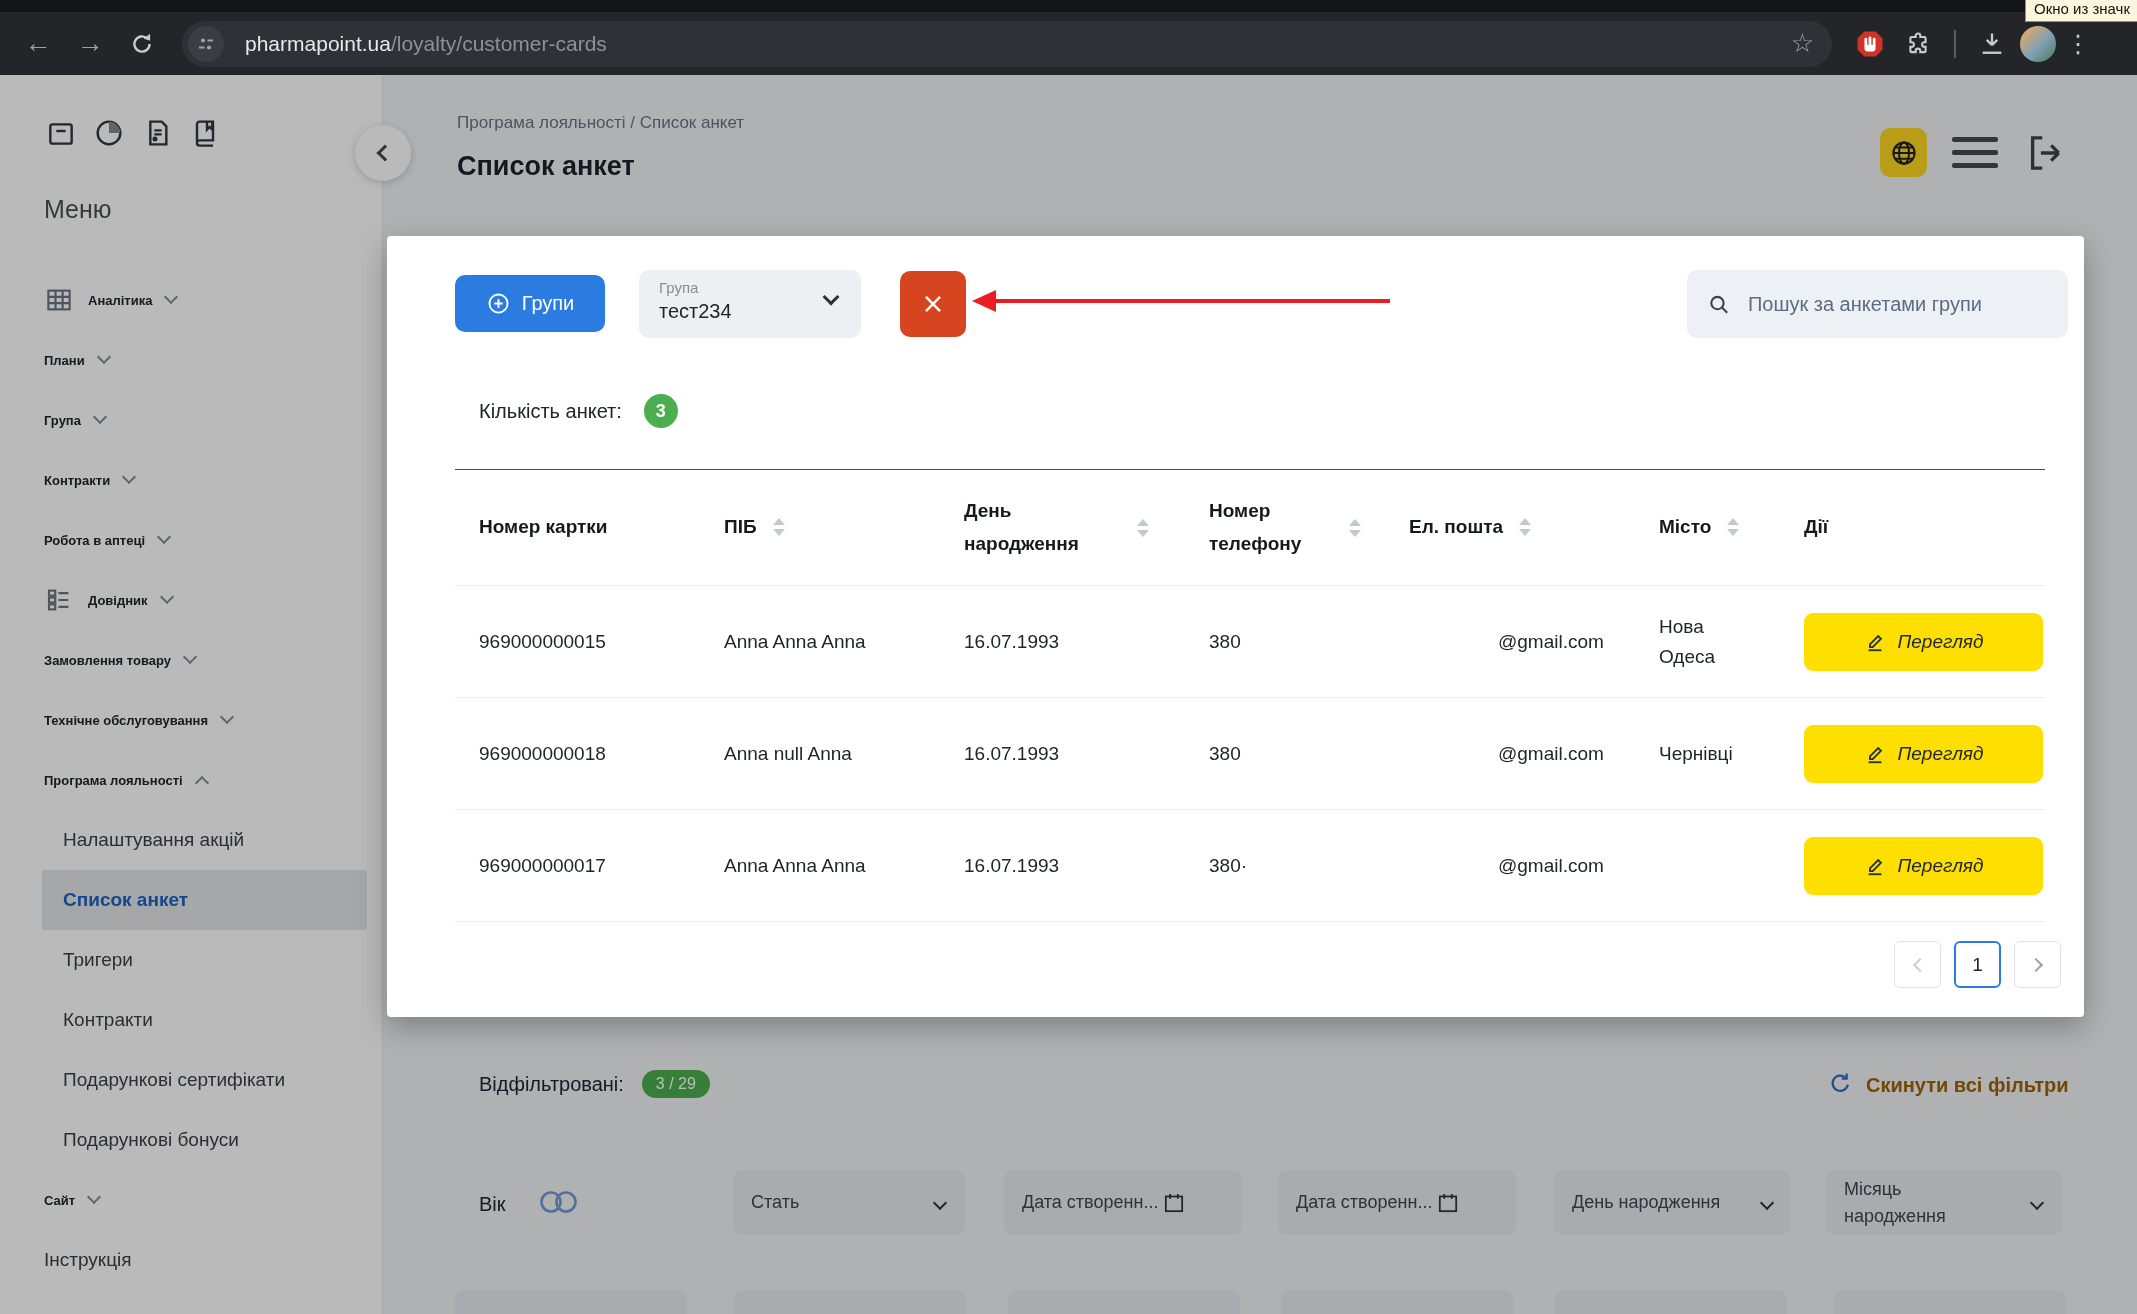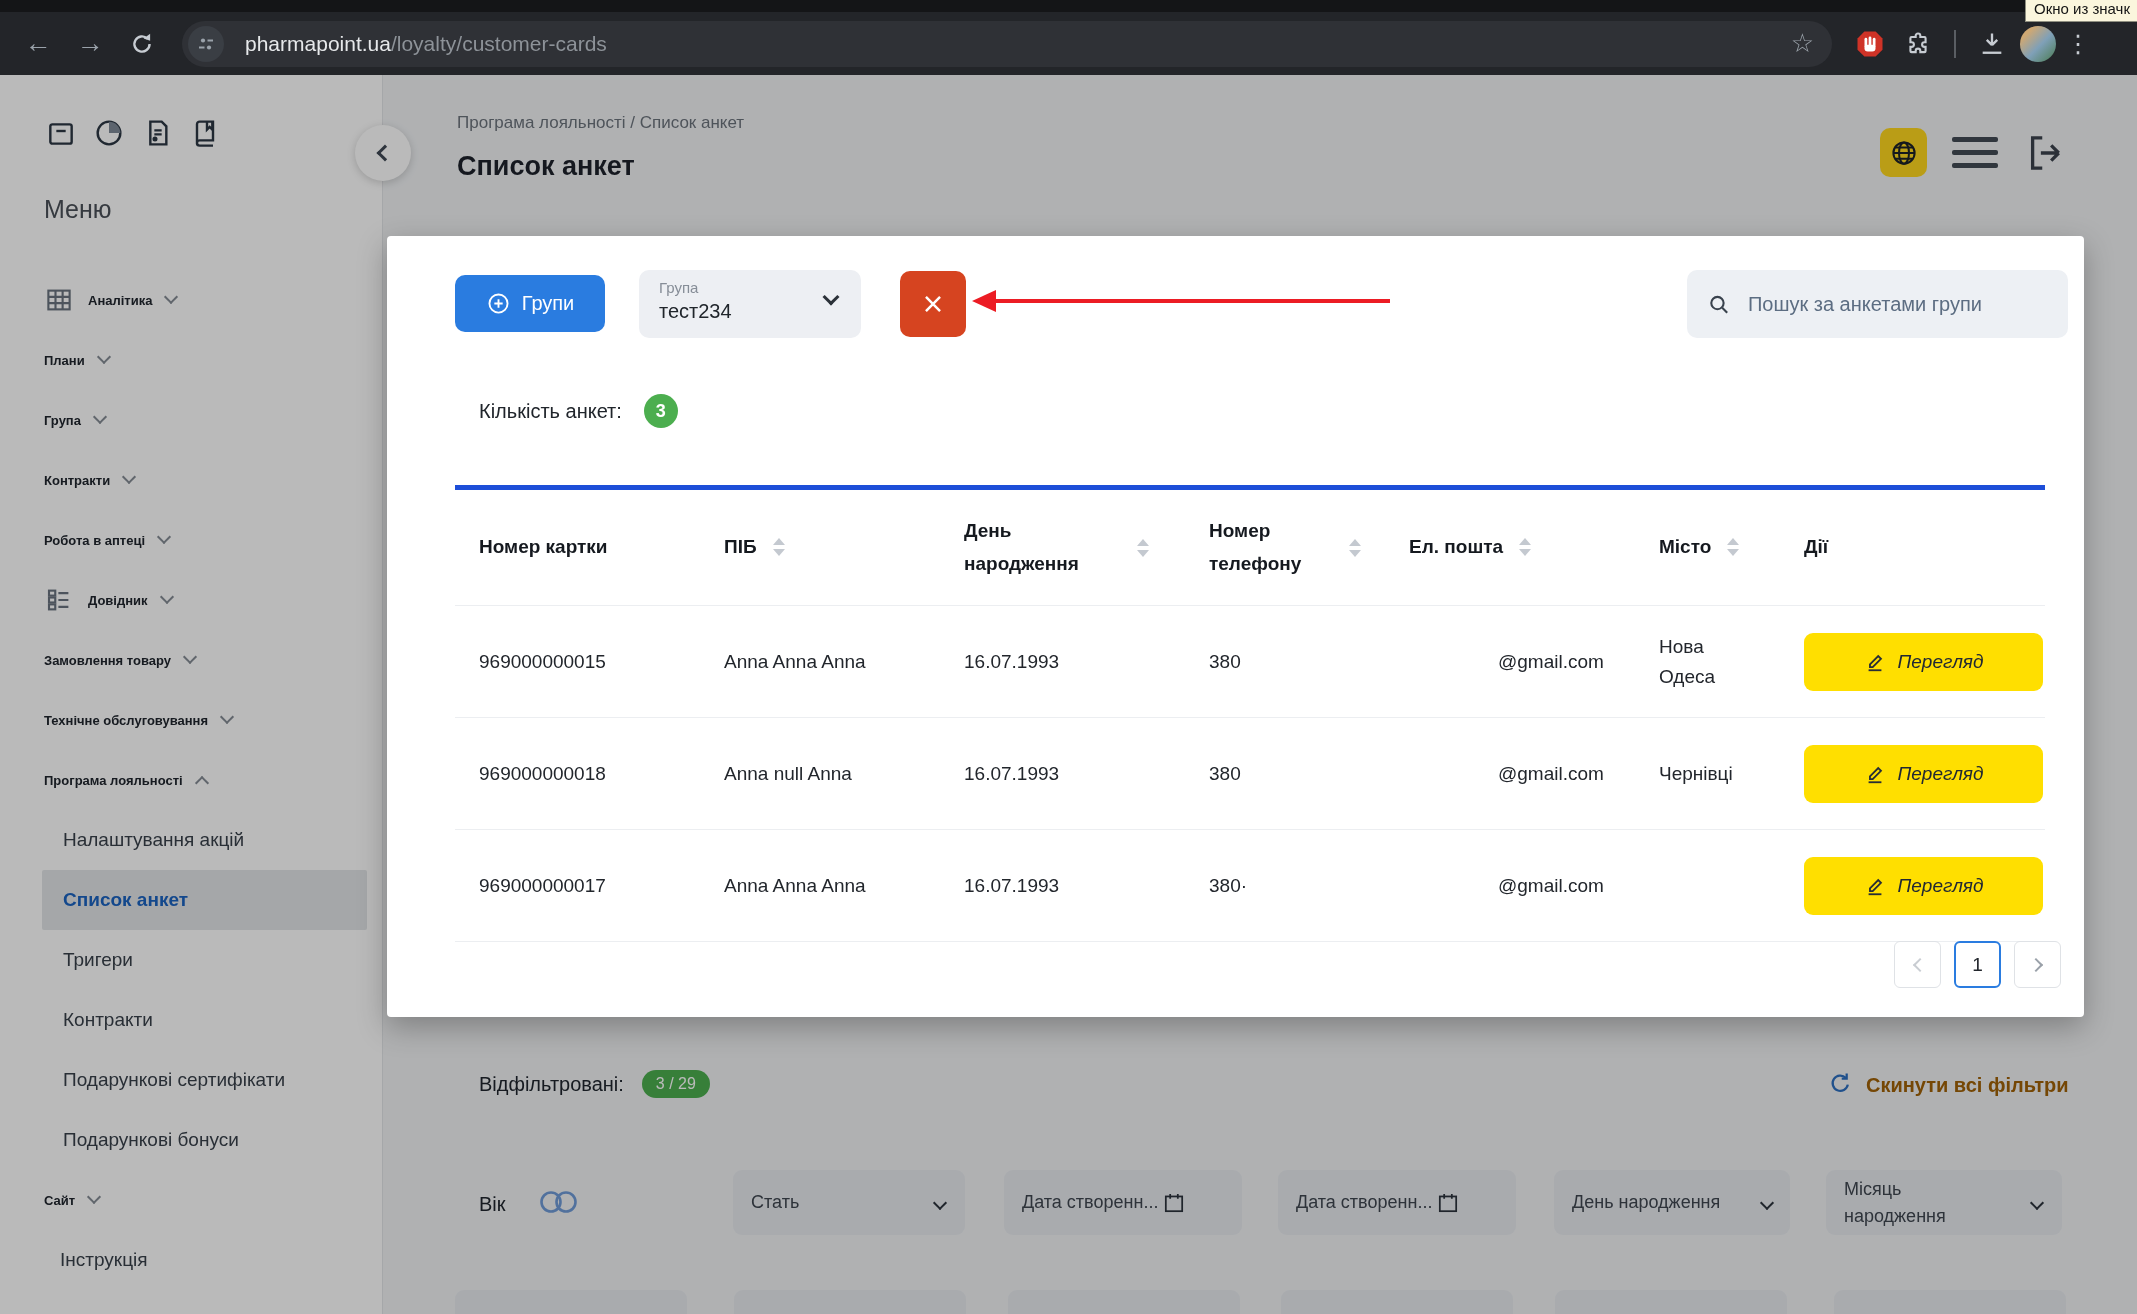--- a/index.html
+++ b/index.html
@@ -76,21 +76,21 @@
   .group-select .chev{position:absolute;right:24px;top:27px;border-color:#2b3138;border-width:3px;width:12px;height:12px;}
   .btn-x{position:absolute;left:513px;top:35px;width:66px;height:66px;border:none;border-radius:10px;background:#d64420;display:flex;align-items:center;justify-content:center;cursor:pointer;}
   .search{position:absolute;left:1300px;top:34px;width:381px;height:68px;border-radius:10px;background:#edf0f4;display:flex;align-items:center;padding:0 20px;gap:15px;}
   .search input{border:none;outline:none;background:transparent;font-size:20px;color:#333;width:100%;}
   .search input::placeholder{color:#5c6d82;opacity:1;}
 
   .count-row{position:absolute;left:92px;top:158px;display:flex;align-items:center;gap:22px;}
   .count-label{font-size:20px;color:#20252b;}
   .badge{width:34px;height:34px;border-radius:50%;background:#4cae4f;color:#fff;font-size:18px;font-weight:700;display:flex;align-items:center;justify-content:center;}
 
-  .table{position:absolute;left:68px;top:233px;width:1590px;border-top:5px solid #1d4ed8;margin-top:16px;}
+  .table{position:absolute;left:68px;top:233px;width:1590px;border-top:1px solid #1d4ed8;}
   .trow{display:grid;grid-template-columns:245px 240px 245px 200px 250px 145px 265px;align-items:center;border-bottom:1px solid #eceef1;}
   .thead{height:116px;border-bottom:1px solid #eceef1;}
   .th{display:flex;align-items:center;font-size:19px;font-weight:700;color:#15191f;padding-left:24px;line-height:1.7;}
   .th .wrap{max-width:125px;}
   .td{font-size:19px;color:#22262c;padding-left:24px;line-height:1.55;}
   .tdrow{height:112px;}
   .td.email{padding-left:113px;}
   .td.city{max-width:125px;}
   .sort{display:inline-flex;flex-direction:column;gap:4px;margin-left:16px;}
   .sort i{width:0;height:0;border-left:6px solid transparent;border-right:6px solid transparent;}
@@ -258,21 +258,21 @@
       <li class="smi">
           <span class="mi-label">Подарункові сертифікати</span>
         </li>
       <li class="smi">
           <span class="mi-label">Подарункові бонуси</span>
         </li>
       <li class="mi">
           <span class="mi-label">Сайт</span>
           <i class="chev"></i>
         </li>
-      <li class="smi" style="padding-left:60px;align-items:center;">
+      <li class="smi" style="padding-left:44px;align-items:center;">
           <span class="mi-label">Інструкція</span>
         </li>
     </ul>
   </div>
 
   <div class="main">
     <div class="collapse">
         <i class="chev left"></i>
       </div>
     <div class="breadcrumb">Програма лояльності / Список анкет</div>

